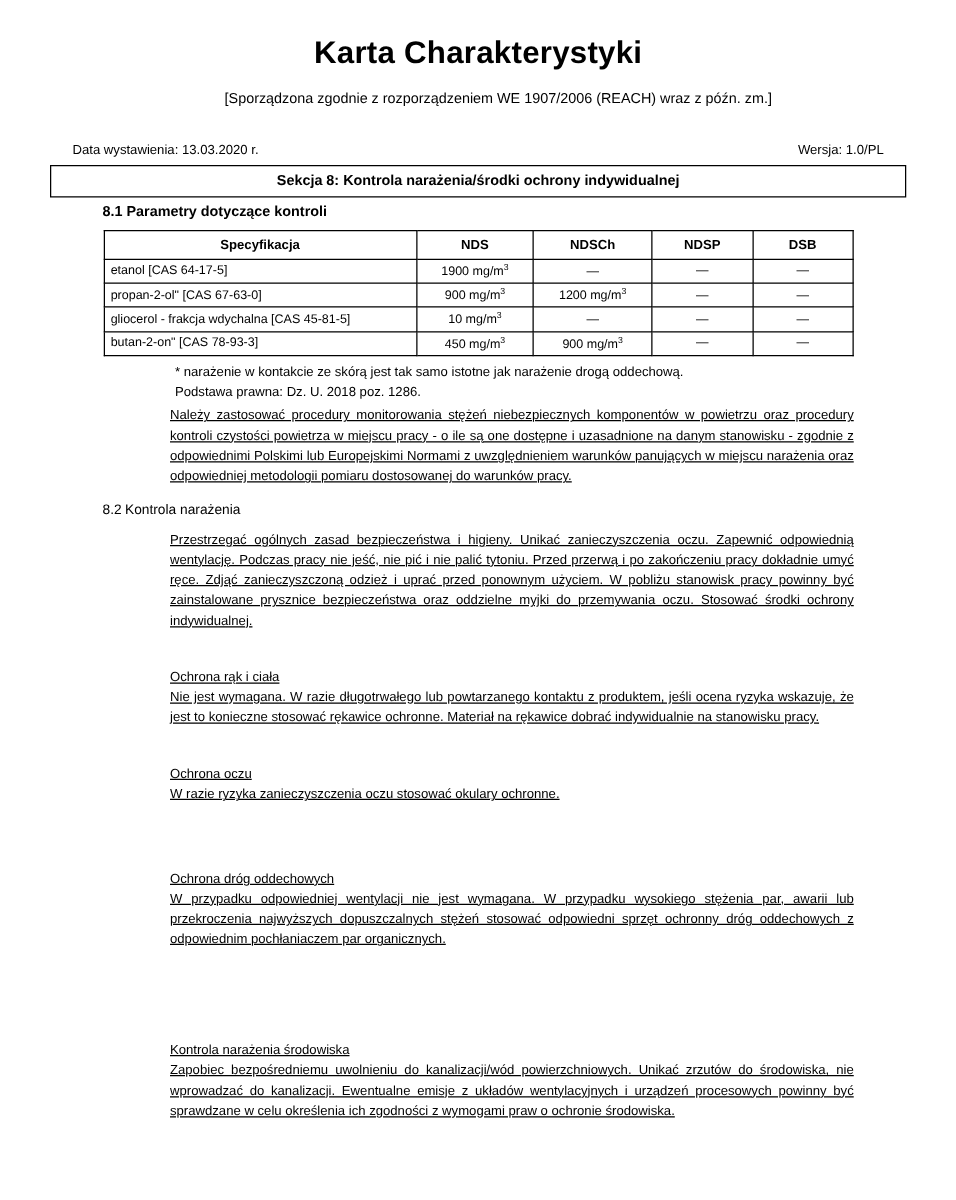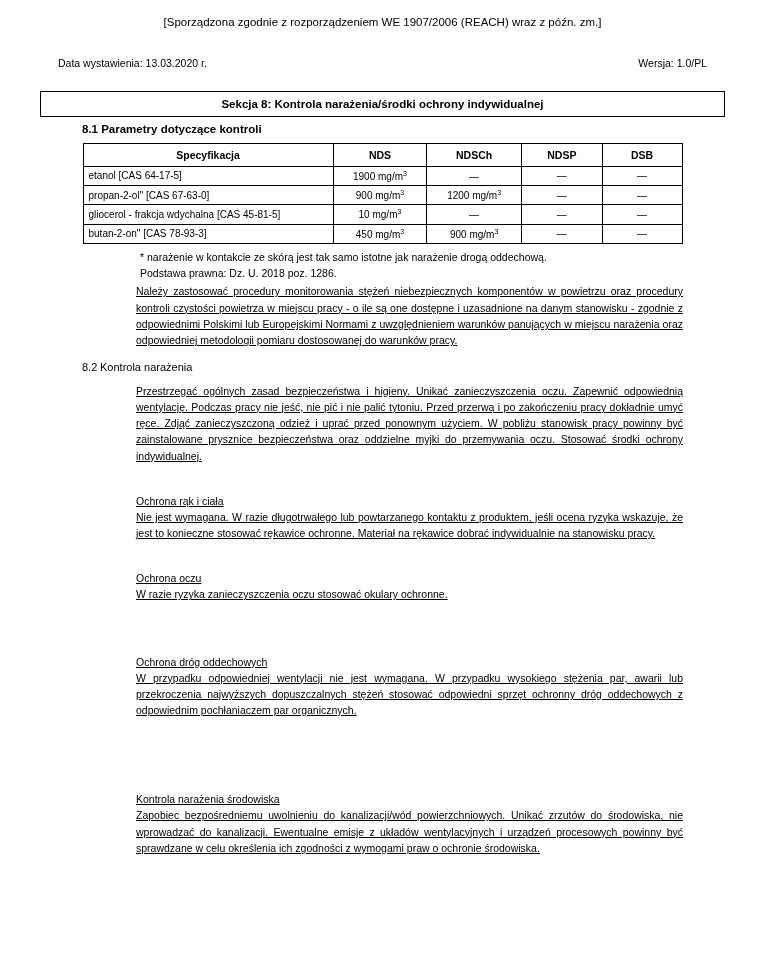--- a/index.html
+++ b/index.html
@@ -27,31 +27,31 @@
     font-size: 25px;
     font-weight: bold;
     letter-spacing: 0.2px;
     margin-top: 28px;
   }
   .subtitle {
     margin: 14px auto 0 auto;
     width: 470px;
     font-size: 11.5px;
     line-height: 1.45;
-    text-align: center;
+    text-align: right;
   }
   .meta-row {
     margin-top: 26px;
     display: flex;
     justify-content: space-between;
     font-size: 10.5px;
     padding: 0 18px 0 18px;
   }
   .section-box {
-    margin-top: 22px;
+    margin-top: 6px;
     border: 1px solid #000;
     text-align: center;
     font-weight: bold;
     font-size: 11.5px;
     padding: 6px 0 6px 0;
   }
   .sub-head {
     font-size: 11.5px;
     font-weight: bold;
     margin-top: 6px;
@@ -121,20 +121,21 @@
     font-weight: normal;
   }
   .blk-sm { margin-top: 10px; }
   .gap-lg { height: 22px; }
 </style>
 </head>
 <body>
 
 <div class="page">
 
+  <div class="doc-title">Karta Charakterystyki</div>
 
   <div class="subtitle">[Sporządzona zgodnie z rozporządzeniem WE 1907/2006 (REACH) wraz z późn. zm.]</div>
 
   <div class="meta-row">
     <span>Data wystawienia: 13.03.2020 r.</span>
     <span>Wersja: 1.0/PL</span>
   </div>
 
   <div class="section-box">Sekcja 8: Kontrola narażenia/środki ochrony indywidualnej</div>
 

